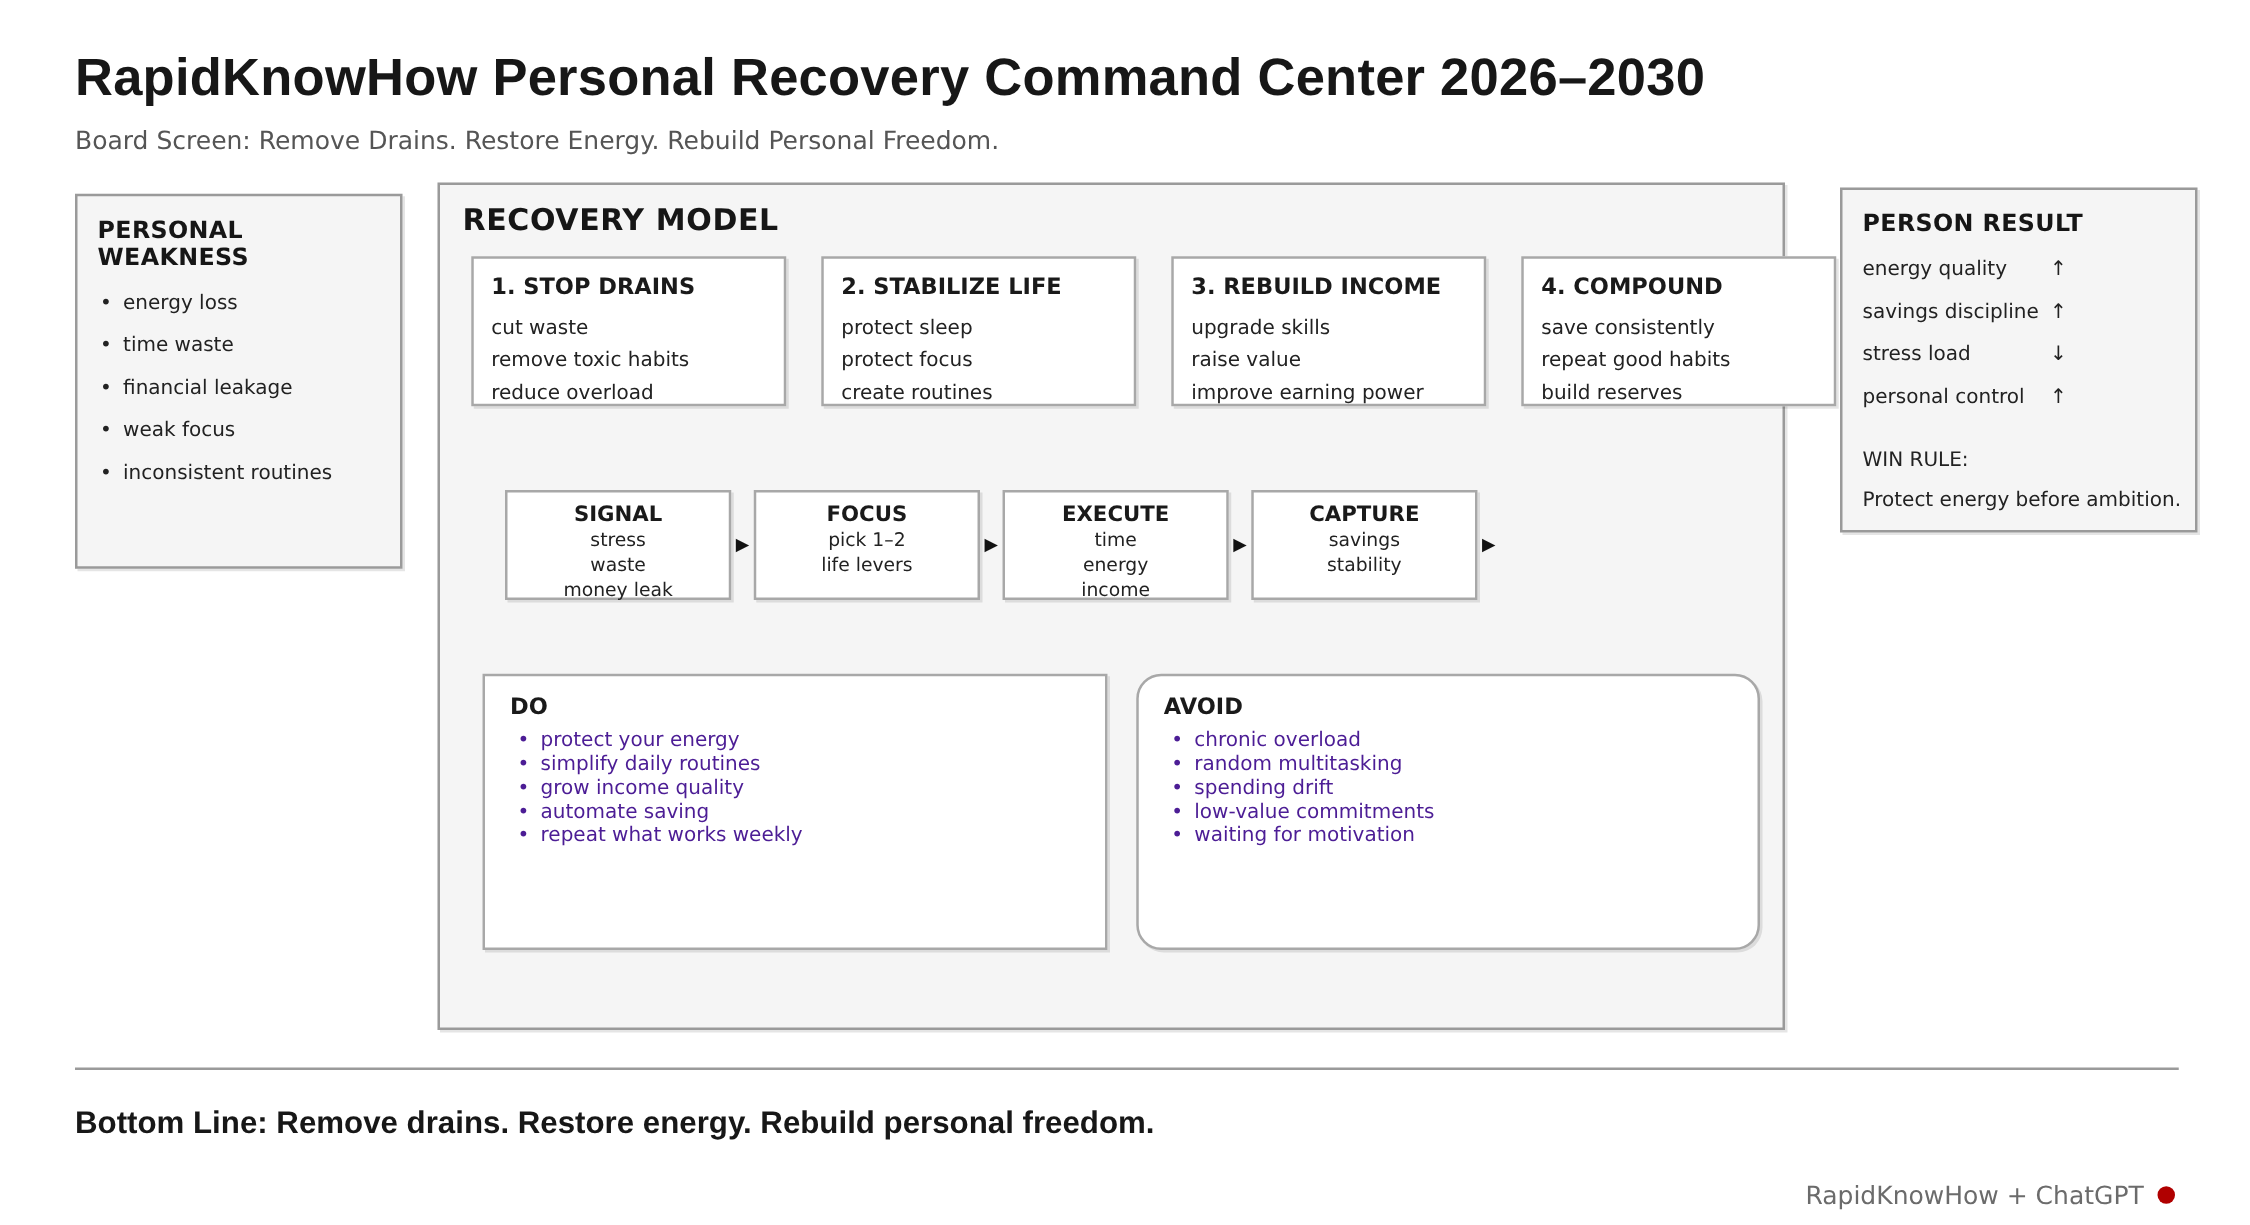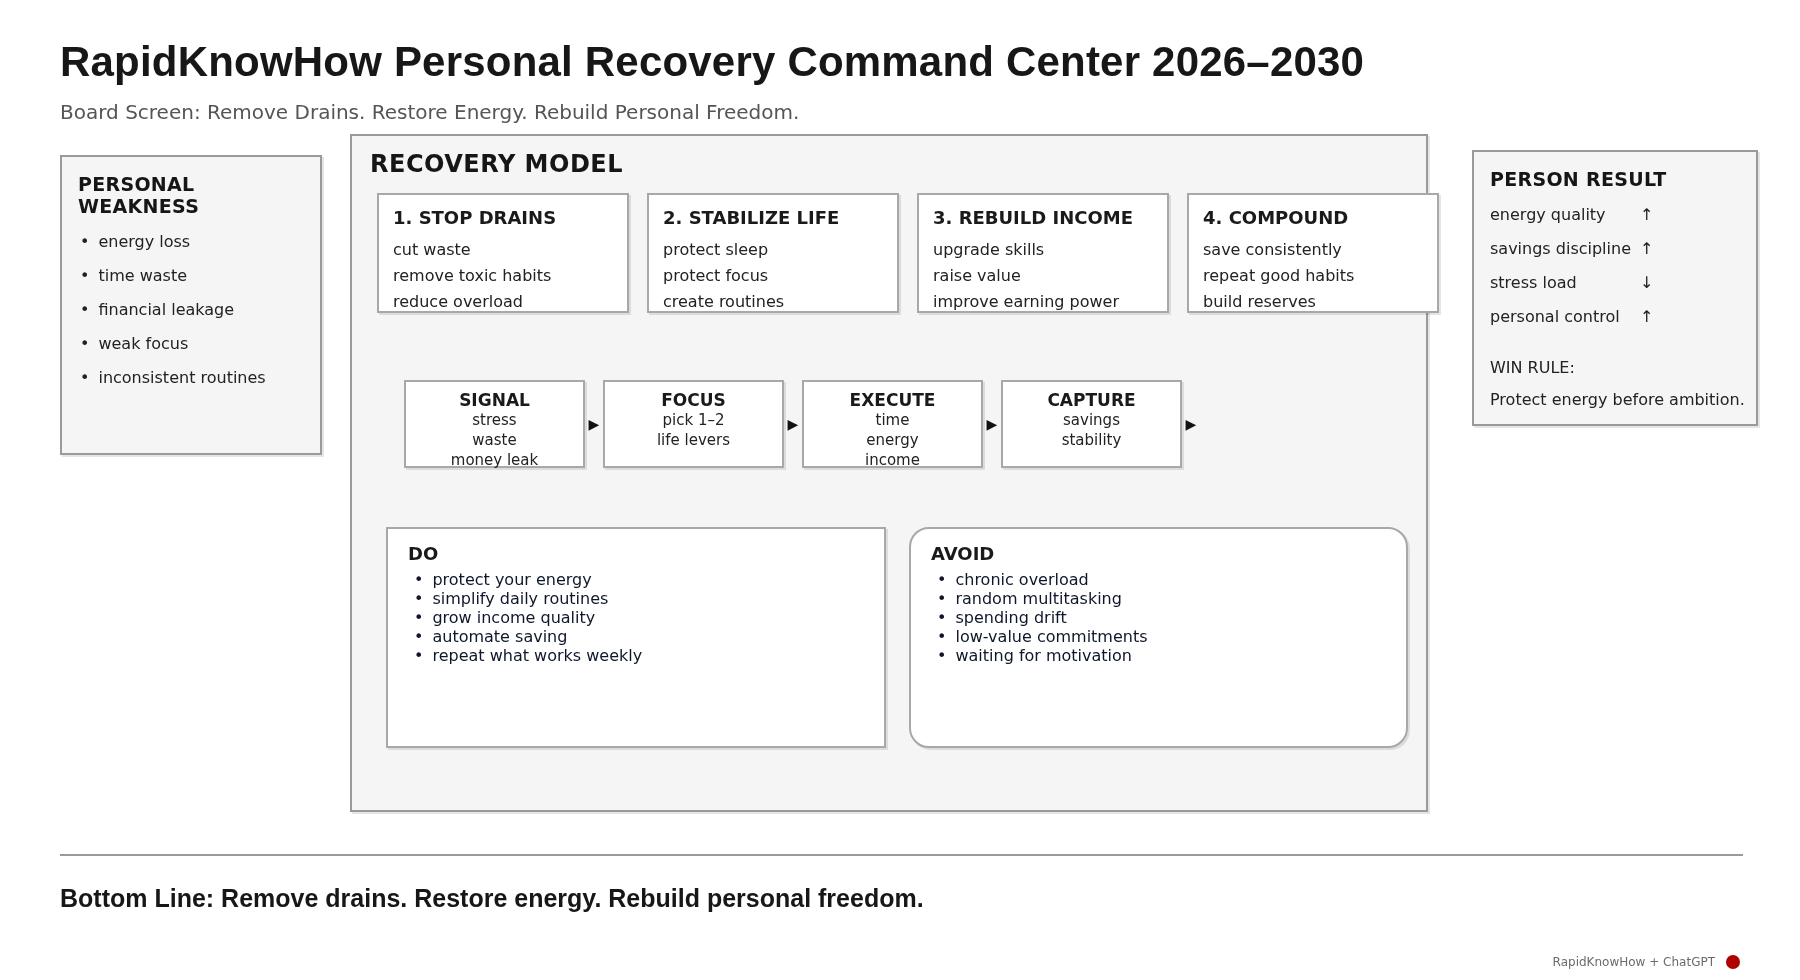--- a/index.html
+++ b/index.html
@@ -28,24 +28,24 @@
   }
 
   
   #weakness-panel { left:60px; top:155px; width:262px; height:300px; }
   .bullet-list { list-style:none; margin:0; padding:0; }
   #weakness-panel .bullet-list { margin:12px 0 0 18px; }
   #weakness-panel .bullet-list li { font-size:16px; margin-top:15px; color:#222; white-space:nowrap; }
   .bullet-list li::before { content:"•"; margin-right:9px; }
 
   
-  #model-panel { left:350px; top:134px; width:1078px; height:678px; }
+  #model-panel { left:350px; top:146px; width:1078px; height:678px; }
   #model-panel .panel-title { font-size:24px; letter-spacing:0.5px; margin:14px 0 0 18px; }
 
-  .stage-row { position:absolute; left:25px; top:57px; display:flex; gap:18px; }
+  .stage-row { position:absolute; left:25px; top:57px; display:flex; gap:28px; }
   .box {
     background:#ffffff; border:2px solid #a8a8a8; box-sizing:border-box;
     box-shadow:2px 2px 0 rgba(0,0,0,0.10);
   }
   .stage-box { width:252px; height:120px; padding:12px 0 0 14px; }
   .stage-title { font-size:18px; font-weight:bold; margin-bottom:9px; white-space:nowrap; }
   .stage-line { font-size:16px; line-height:26px; color:#222; white-space:nowrap; }
 
   .flow-row { position:absolute; left:52px; top:244px; display:flex; align-items:flex-start; }
   .flow-box { width:181px; height:88px; padding-top:8px; text-align:center; flex-shrink:0; }
@@ -55,21 +55,21 @@
   .arrow-cell {
     width:18px; flex-shrink:0; margin-top:36px; text-align:center;
     font-size:14px; color:#121212;
   }
 
   .list-box { position:absolute; top:391px; width:500px; height:221px; padding:14px 0 0 20px; }
   #do-box { left:34px; }
   #avoid-box { left:557px; width:499px;border-radius:20px; }
   .list-title { font-size:18px; font-weight:bold; }
   .list-box .bullet-list { margin:6px 0 0 6px; }
-  .list-box .bullet-list li { font-size:16px; margin-top:0; color:#0f172a; white-space:nowrap; }
+  .list-box .bullet-list li { font-size:16px; margin-top:0; color:#4c1d95; white-space:nowrap; }
 
   
   #result-panel { left:1472px; top:150px; width:286px; height:276px; }
   .metric { display:flex; margin:15px 0 0 16px; font-size:16px; color:#222; }
   .metric:first-of-type { margin-top:20px; }
   .metric-label { width:150px; flex-shrink:0; white-space:nowrap; }
   .metric-arrow { color:#222; }
   .win-label { margin:32px 0 0 16px; font-size:16px; color:#222; }
   .win-text { margin:13px 0 0 16px; font-size:16px; color:#222; white-space:nowrap; }
 
@@ -78,21 +78,21 @@
     position:absolute; left:60px; top:854px; width:1683px; height:0;
     border:none; border-top:2px solid #9a9a9a; margin:0;
   }
   .bottom-line {
     position:absolute; left:60px; top:884px;
     font-family:"Liberation Sans", sans-serif;
     font-size:25px; font-weight:bold; color:#171717;
   }
   .footer-credit {
     position:absolute; right:60px; top:944px; display:flex; align-items:center;
-    gap:11px; font-size:12px; color:#6b6b6b;margin-top:11px;
+    gap:11px; font-size:20px; color:#6b6b6b;
   }
   .dot { width:14px; height:14px; border-radius:50%; background:#b00000; }
 </style>
 </head>
 <body>
 
 <div id="canvas">
 
   <h1 class="page-title">RapidKnowHow Personal Recovery Command Center 2026–2030</h1>
   <div class="page-subtitle">Board Screen: Remove Drains. Restore Energy. Rebuild Personal Freedom.</div>

